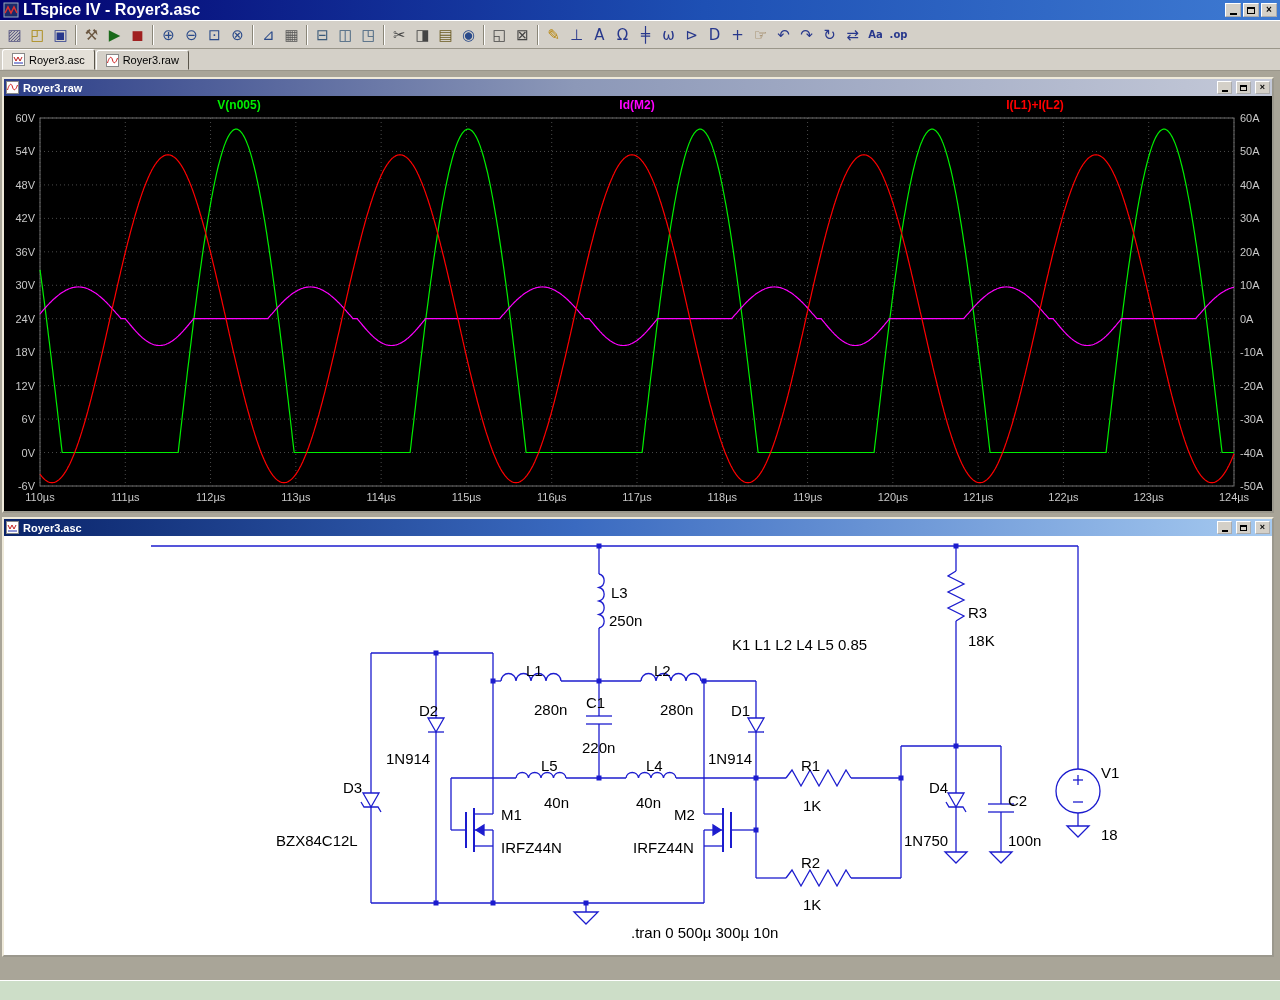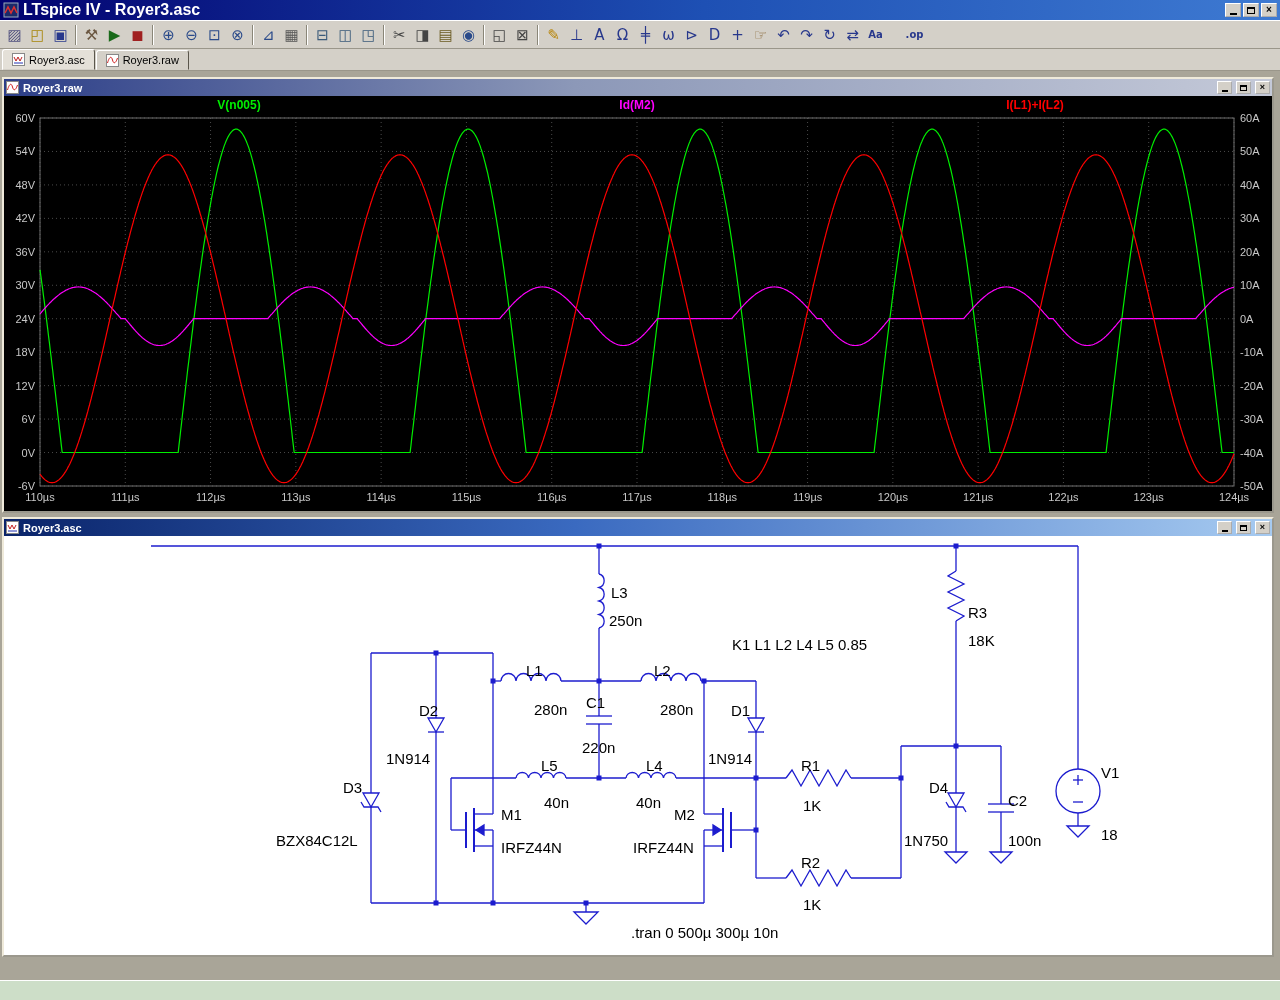--- a/index.html
+++ b/index.html
@@ -127,21 +127,21 @@
       <button class="tbtn" style="color: rgb(40, 56, 140);">ω</button>
       <button class="tbtn" style="color: rgb(40, 56, 140);">⊳</button>
       <button class="tbtn" style="color: rgb(40, 56, 140);">D</button>
       <button class="tbtn" style="color: rgb(40, 56, 140);">+</button>
       <button class="tbtn" style="color: rgb(138, 106, 58);">☞</button>
       <button class="tbtn" style="color: rgb(40, 56, 140);">↶</button>
       <button class="tbtn" style="color: rgb(40, 56, 140);">↷</button>
       <button class="tbtn" style="color: rgb(40, 56, 140);">↻</button>
       <button class="tbtn" style="color: rgb(40, 56, 140);">⇄</button>
       <button class="tbtn multi" style="color: rgb(40, 56, 140);">Aa</button>
-      <button class="tbtn multi" style="color: rgb(40, 56, 140); margin-left: 16px;">.op</button>
+      <button class="tbtn multi" style="color: rgb(40, 56, 140);">.op</button>
     </div>
 
   <div class="tabrow">
     <div class="tab active">
       <span>
         <svg width="13" height="13">
             <rect x="0.5" y="0.5" width="12" height="12" fill="#fff" stroke="#888"></rect>
             <polyline points="2,4 4,8 6,4 8,8 10,4" fill="none" stroke="#c02020"></polyline>
             <line x1="2" y1="10" x2="11" y2="10" stroke="#2030b0"></line>
           </svg>

